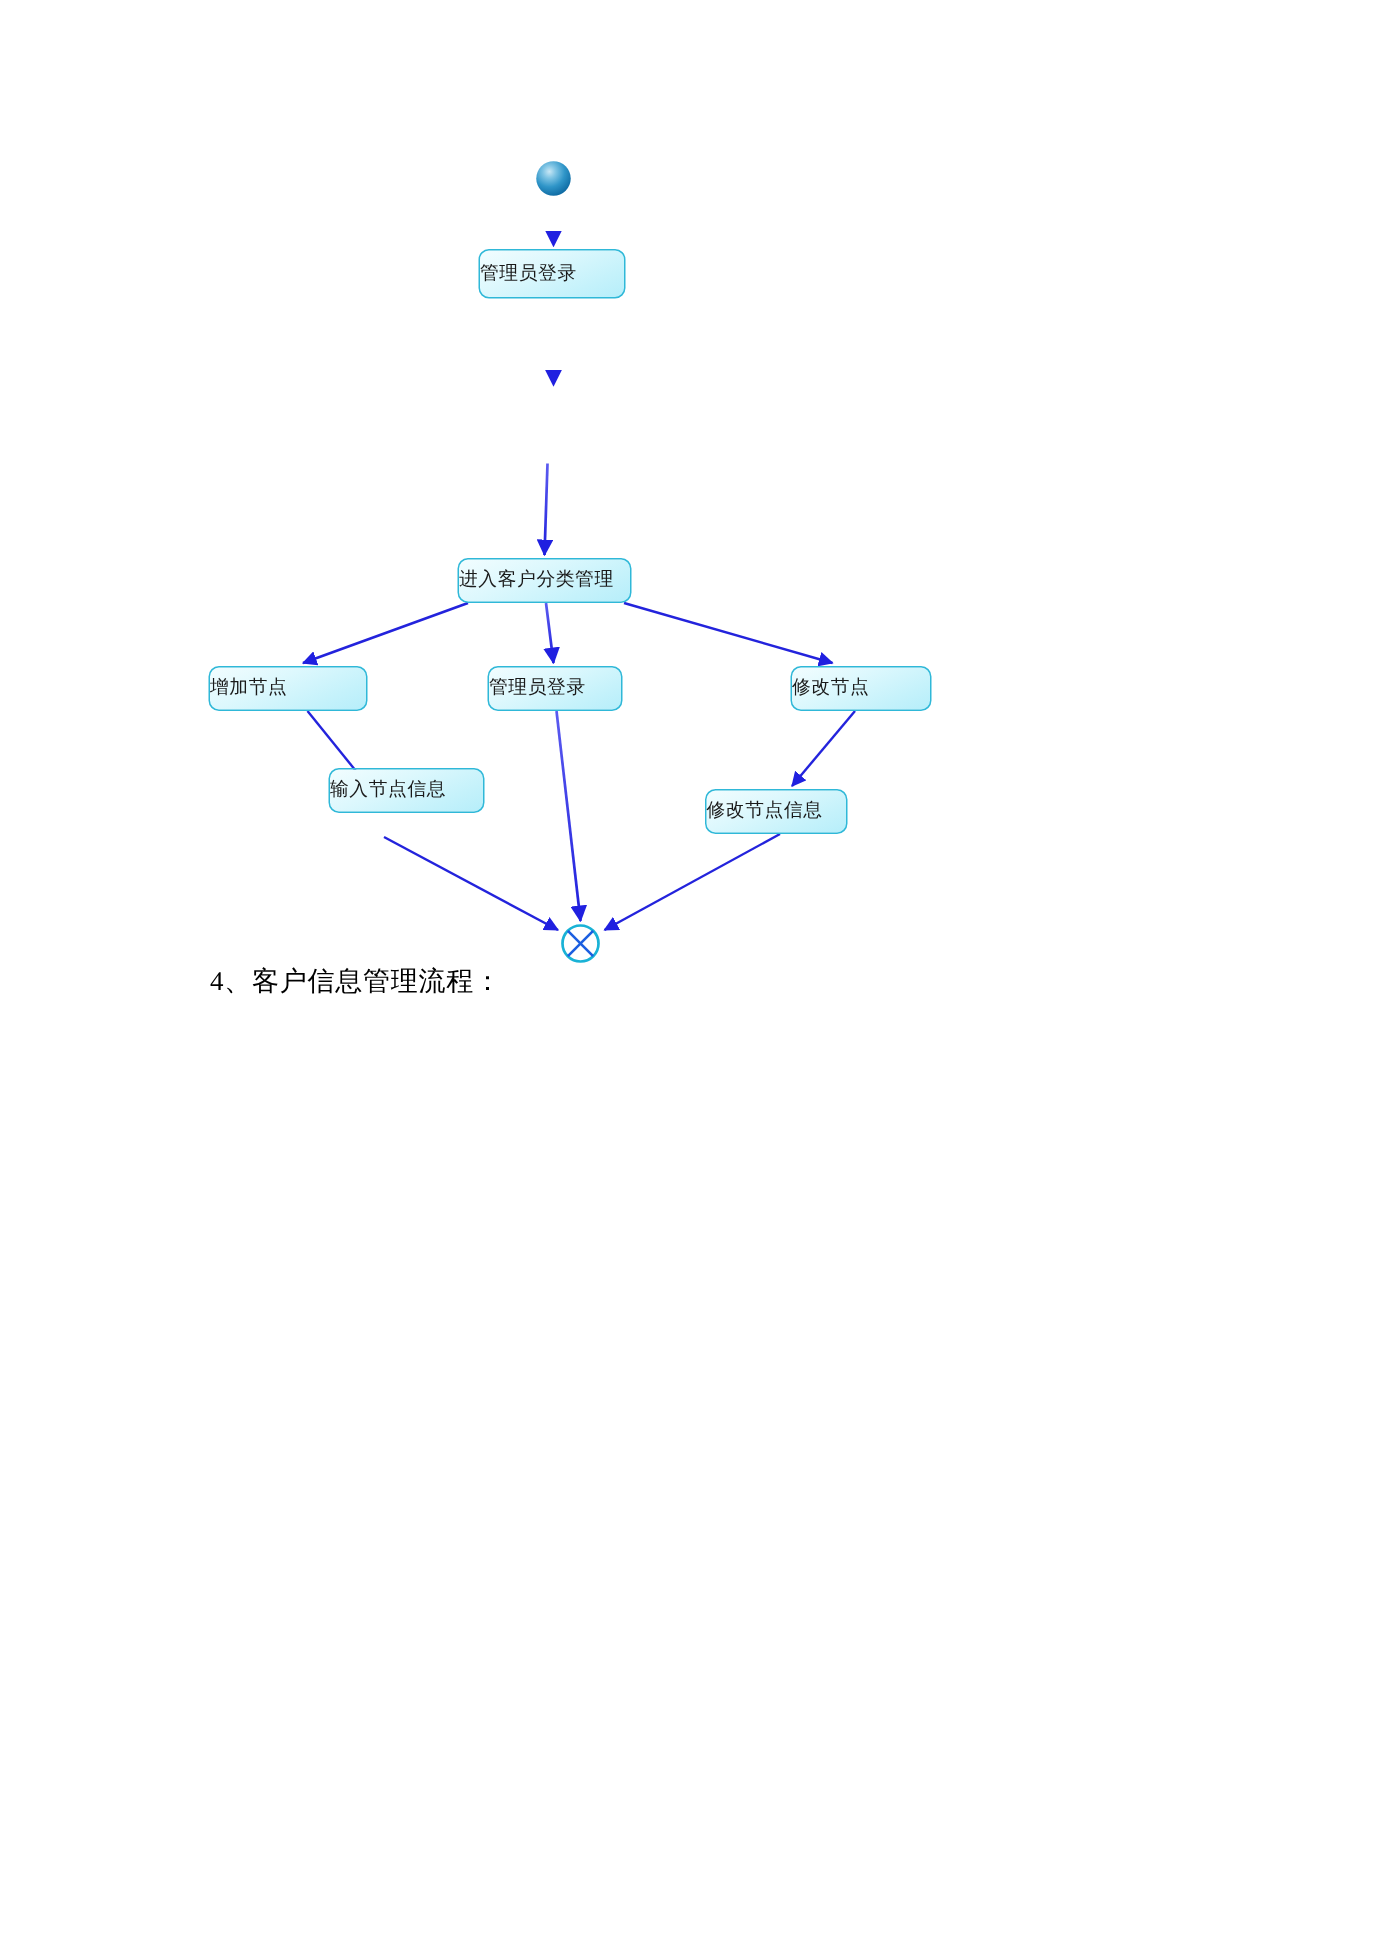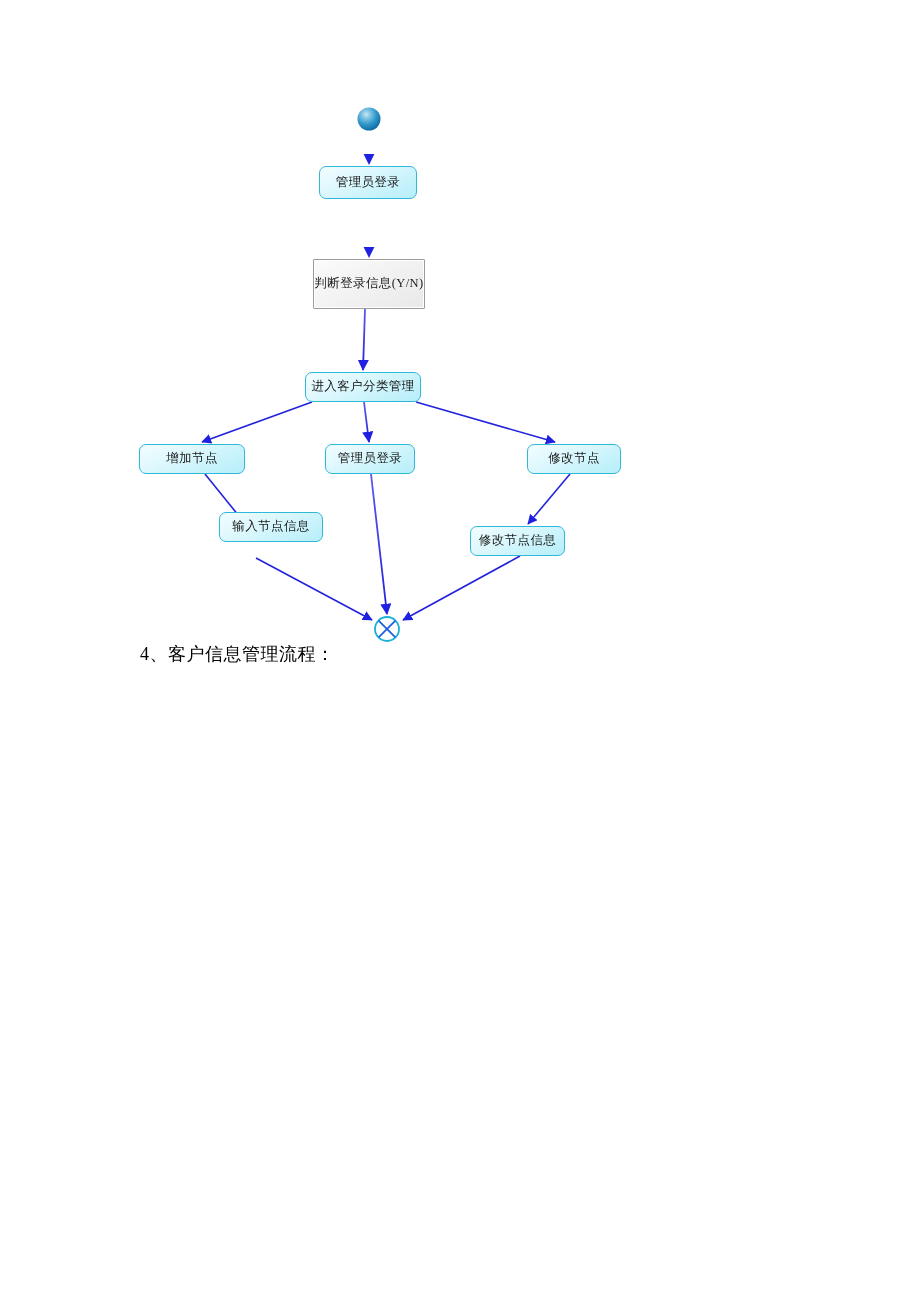--- a/index.html
+++ b/index.html
@@ -31,21 +31,21 @@
     position: absolute;
     left: 0; top: 0;
     width: 920px;
     height: 700px;
   }
   .node {
     position: absolute;
     box-sizing: border-box;
     display: flex;
     align-items: center;
-    justify-content: center;
+    justify-content: flex-start;
     font-size: 12.5px;
     line-height: 1.1;
     color: #1a1a1a;
     letter-spacing: 0.4px;
     white-space: nowrap;
     font-family: "Liberation Serif", "DejaVu Serif", serif;
   }
   .node.rounded {
     border: 1px solid #2fb8d8;
     border-radius: 7px;
@@ -120,23 +120,20 @@
         <circle cx="387" cy="629" r="12" fill="#ffffff" stroke="#19b2d6" stroke-width="1.8"></circle>
         <line x1="378.6" y1="620.6" x2="395.4" y2="637.4" stroke="#1b5ee0" stroke-width="1.7"></line>
         <line x1="395.4" y1="620.6" x2="378.6" y2="637.4" stroke="#1b5ee0" stroke-width="1.7"></line>
       </g>
     </svg>
 
     <div class="node rounded" style="left:319px; top:166px; width:98px; height:33px;">
       <span>管理员登录</span>
     </div>
 
-    <div class="node rect" style="left:313px; top:259px; width:112px; height:50px;">
-      <span>判断登录信息(Y/N)</span>
-    </div>
 
     <div class="node rounded" style="left:305px; top:372px; width:116px; height:30px;">
       <span>进入客户分类管理</span>
     </div>
 
     <div class="node rounded" style="left:139px; top:444px; width:106px; height:30px;">
       <span>增加节点</span>
     </div>
 
     <div class="node rounded" style="left:325px; top:444px; width:90px; height:30px;">

